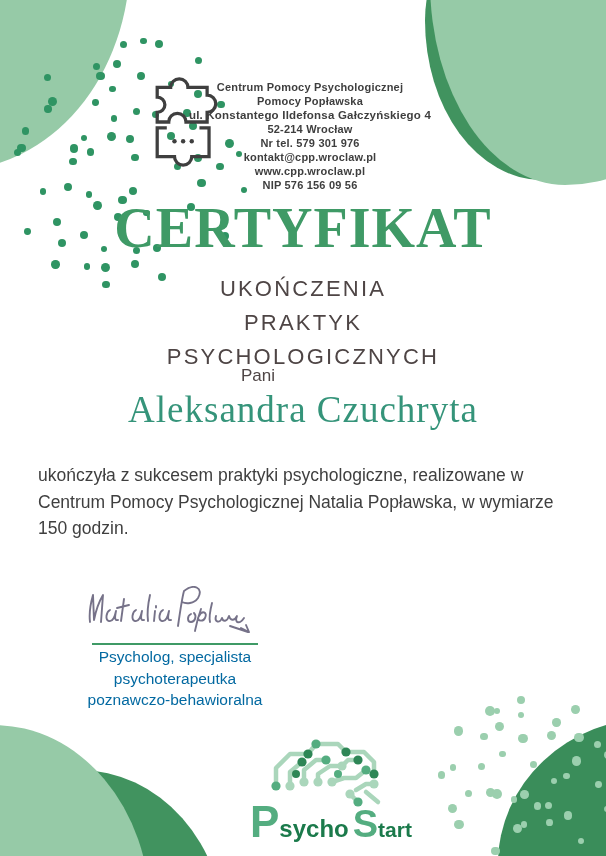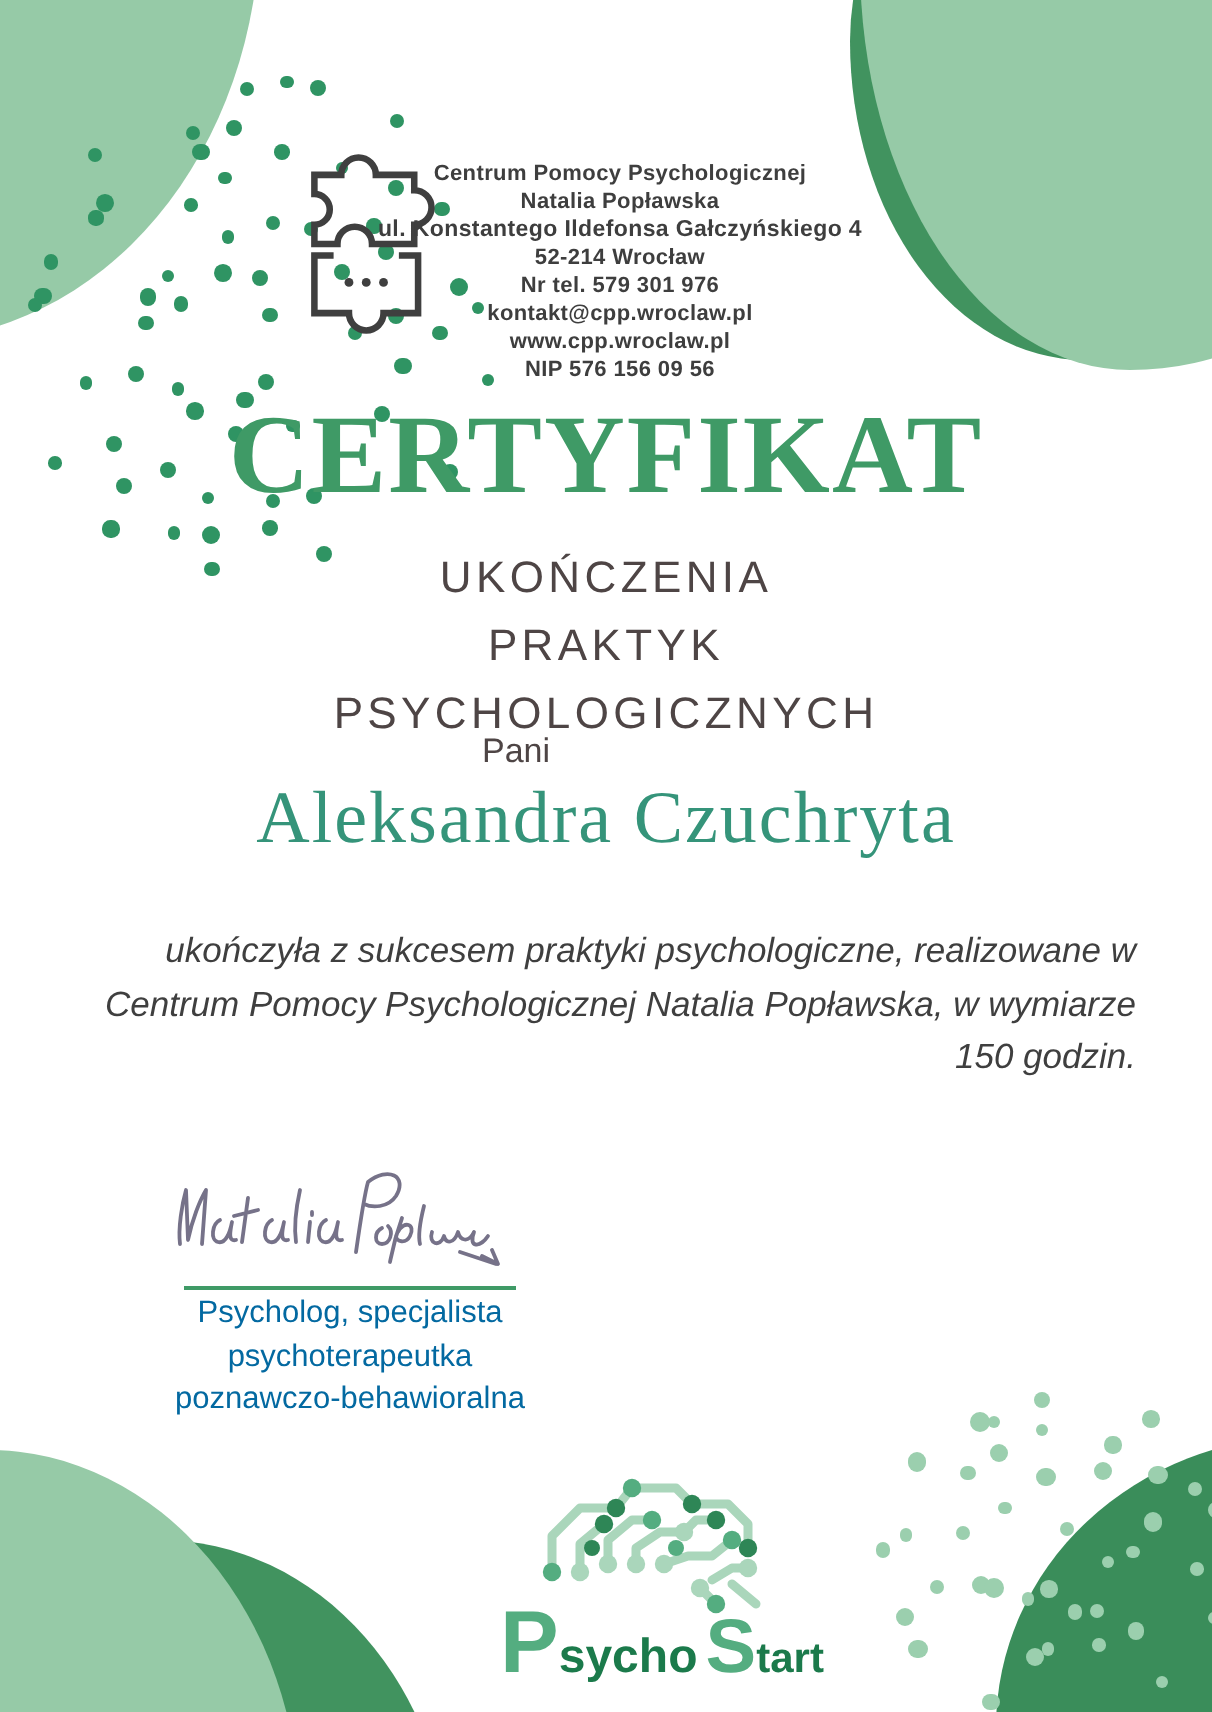--- a/index.html
+++ b/index.html
@@ -36,22 +36,22 @@
   
   #title{position:absolute;left:0;top:196px;width:606px;text-align:center;z-index:4;
          font-family:"Liberation Serif",serif;font-weight:700;font-size:56px;
          letter-spacing:1px;color:var(--title-green);}
   #subtitle{position:absolute;left:0;top:272px;width:606px;text-align:center;z-index:4;
          font-size:22px;line-height:34px;letter-spacing:2.2px;color:var(--text-dark);}
   #salutation{position:absolute;left:0;top:366px;width:516px;text-align:center;z-index:4;
          font-size:17px;color:var(--text-dark);}
   #recipient{position:absolute;left:0;top:388px;width:606px;text-align:center;z-index:4;
          font-family:"Liberation Serif",serif;font-size:37px;letter-spacing:1px;color:var(--name-green);}
-  #body-text{position:absolute;left:38px;top:462px;width:530px;text-align:right;z-index:4;
-         font-size:17.5px;line-height:26.5px;color:var(--body-gray);font-style:italic;}
+  #body-text{position:absolute;left:38px;top:462px;width:530px;text-align:left;z-index:4;
+         font-size:17.5px;line-height:26.5px;color:var(--body-gray);}
 
   
   #signature-svg{position:absolute;left:80px;top:580px;z-index:4;}
   #signature-line{position:absolute;left:92px;top:643px;width:166px;height:2px;
          background:var(--title-green);z-index:4;}
   #signer-role{position:absolute;left:55px;top:646px;width:240px;text-align:center;z-index:4;
          font-size:15.5px;line-height:21.5px;color:#0369a1;}
 
   
   #footer-logo{position:absolute;left:248px;top:726px;width:175px;height:125px;z-index:4;}
@@ -188,21 +188,21 @@
     </g>
     <g fill="#3f3f3f">
       <circle cx="38" cy="72" r="2.3"></circle>
         <circle cx="47" cy="72" r="2.3"></circle>
         <circle cx="56" cy="72" r="2.3"></circle>
     </g>
   </svg>
 
   <div id="stamp">
     <div class="stamp-line">Centrum Pomocy Psychologicznej</div>
-    <div class="stamp-line">Natalia Popławska</div>
+    <div class="stamp-line">Pomocy Popławska</div>
     <div class="stamp-line">ul. Konstantego Ildefonsa Gałczyńskiego 4</div>
     <div class="stamp-line">52-214 Wrocław</div>
     <div class="stamp-line">Nr tel. 579 301 976</div>
     <div class="stamp-line">kontakt@cpp.wroclaw.pl</div>
     <div class="stamp-line">www.cpp.wroclaw.pl</div>
     <div class="stamp-line">NIP 576 156 09 56</div>
   </div>
 
   <div id="title">CERTYFIKAT</div>
   <div id="subtitle">

